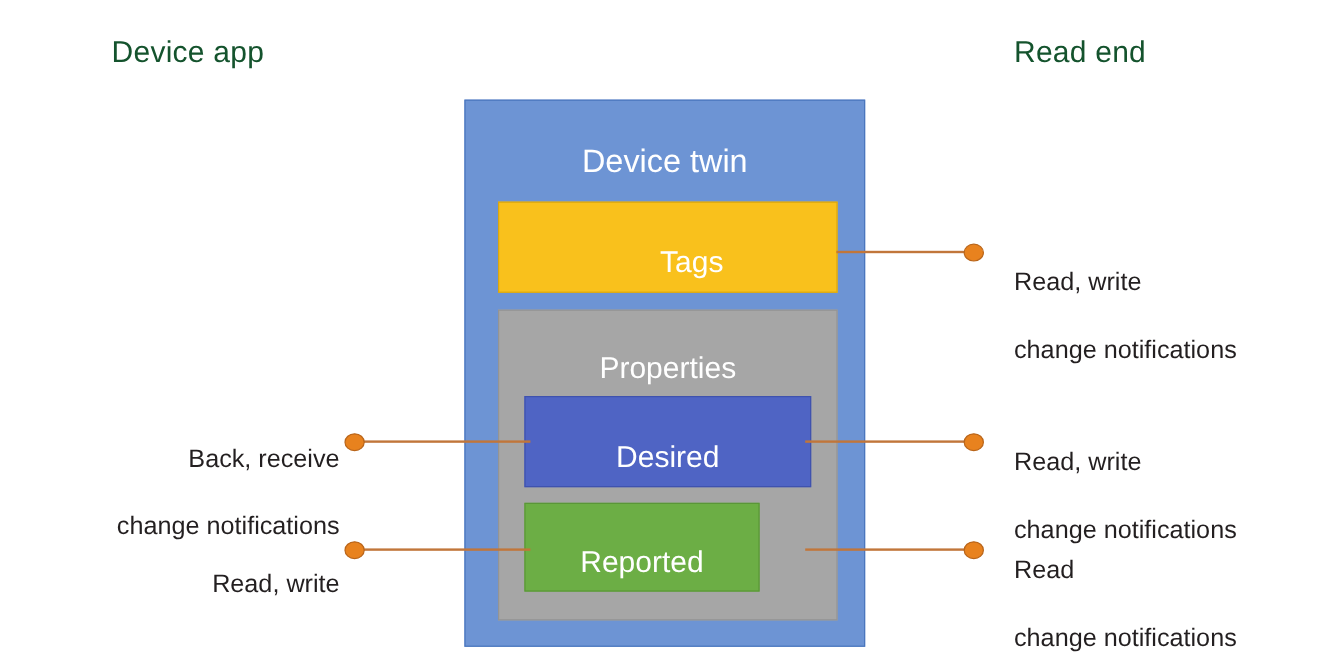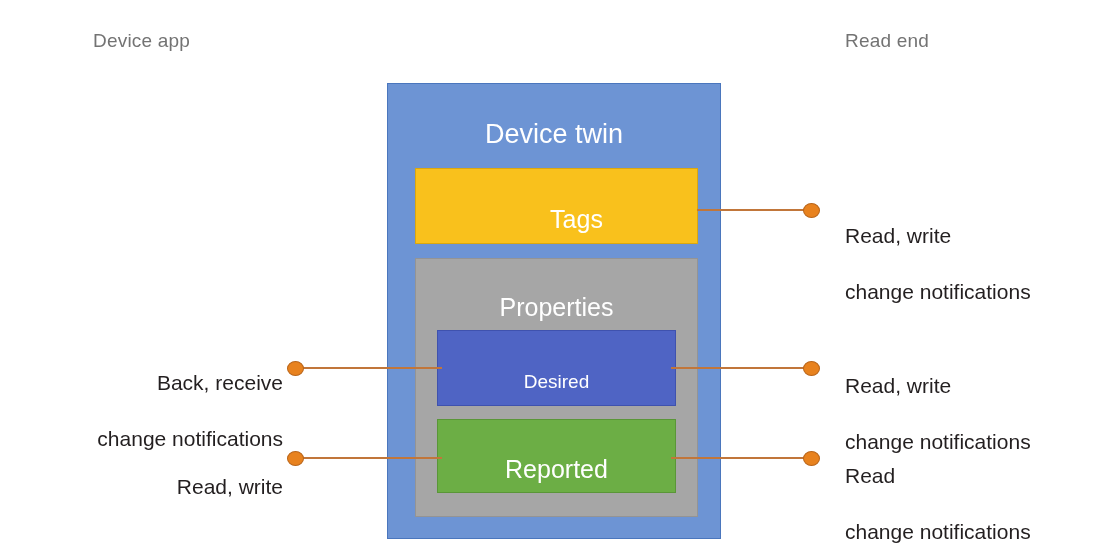--- a/index.html
+++ b/index.html
@@ -15,23 +15,23 @@
     position: relative;
     width: 1119px;
     height: 556px;
     background: #ffffff;
     overflow: hidden;
   }
 
   
   .col-heading {
     position: absolute;
-    font-size: 19px;
+    font-size: 25px;
     font-weight: 400;
-    color: #737373;
+    color: #14532d;
     letter-spacing: 0.2px;
     white-space: nowrap;
   }
   #heading-device-app { left: 93px;  top: 30px; }
   #heading-back-end   { left: 845px; top: 30px; }
 
   
   .box {
     position: absolute;
     box-sizing: border-box;
@@ -79,27 +79,27 @@
   }
 
   #box-desired {
     left: 437px;
     top: 330px;
     width: 239px;
     height: 76px;
     background: #4f64c4;
     border: 1px solid #3f52ae;
     align-items: center;
-    font-size: 19px;
+    font-size: 25px;
   }
 
   #box-reported {
     left: 437px;
     top: 419px;
-    width: 239px;
+    width: 196px;
     height: 74px;
     background: #6cae45;
     border: 1px solid #5a9638;
     align-items: center;
     font-size: 25px;
   }
 
   .box-label {
     line-height: 1;
     margin-top: 27px;

